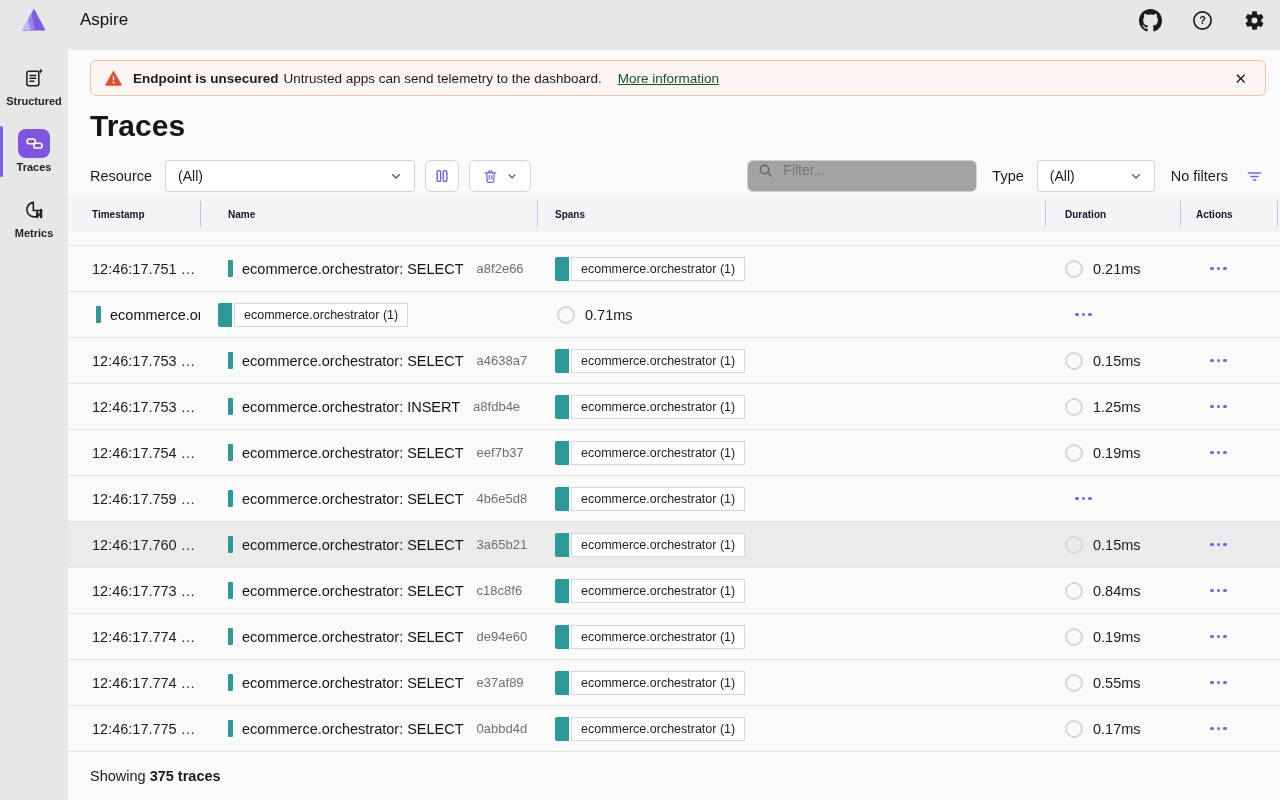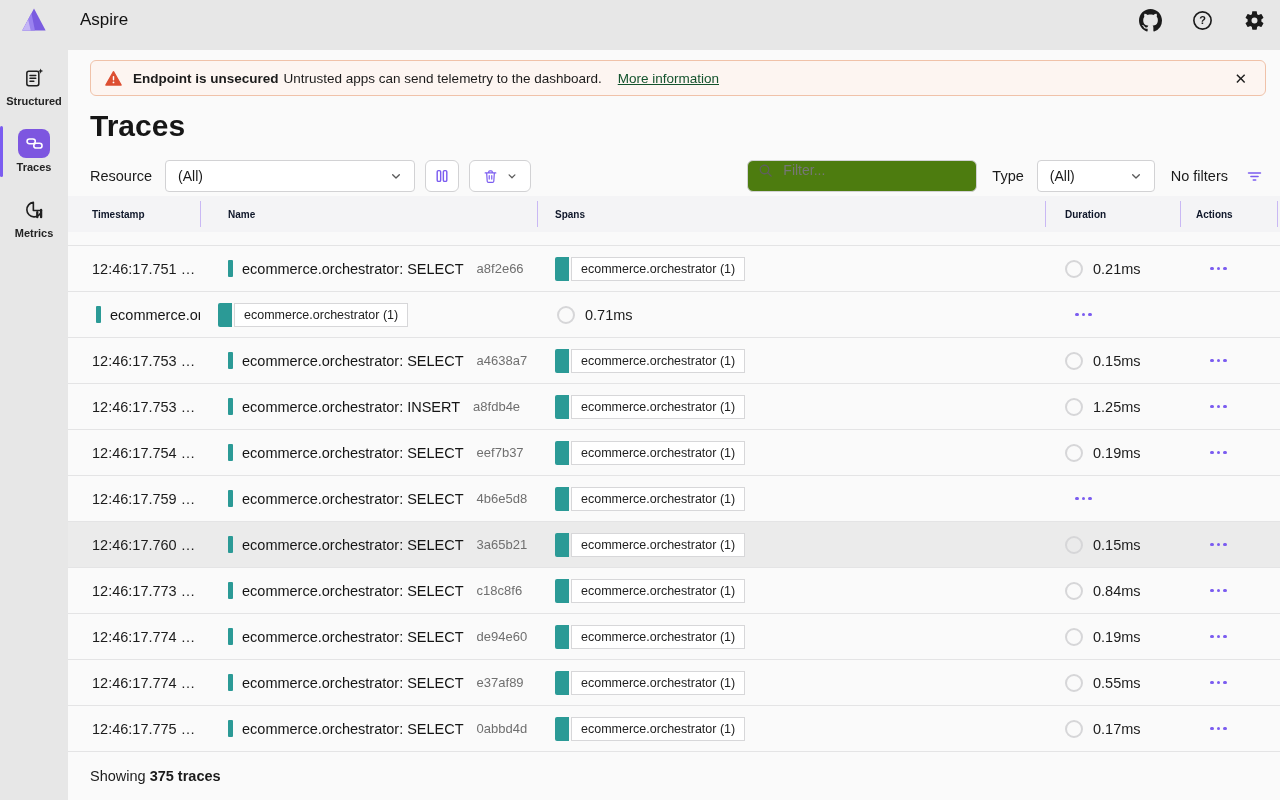--- a/index.html
+++ b/index.html
@@ -46,21 +46,21 @@
   .select { height:32px; background:#fff; border:1px solid #d2d2d4; border-radius:4px;
             display:flex; align-items:center; padding:0 10px 0 12px; font-size:14px; cursor:pointer; }
   .select .sel-value { flex:1; }
   .select-resource { width:250px; }
   .select-type { width:118px; }
   .tb-btn { height:32px; background:#fff; border:1px solid #d2d2d4; border-radius:6px;
             display:flex; align-items:center; justify-content:center; cursor:pointer; }
   .pause-btn { width:34px; margin-left:10px; }
   .split-btn { width:62px; margin-left:10px; gap:6px; }
   .tb-spacer { flex:1; }
-  .search-box { width:230px; height:32px; background:#4d7c0f; border:1px solid #d2d2d4; border-radius:6px;
+  .search-box { width:230px; height:32px; background:#a3a3a3; border:1px solid #d2d2d4; border-radius:6px;
             display:flex; align-items:center; padding:0 8px 12px 9px; }
   .search-box input { border:none; outline:none; background:transparent; margin-left:7px;
             font-family:"Liberation Sans",sans-serif; font-size:14px; width:170px; color:#1b1b1b; }
   .search-box input::placeholder { color:#767676; }
   .type-label { margin-left:15px; }
   .no-filters { margin-left:16px; font-size:14.5px; }
   .filter-icon-btn { margin-left:14px; background:none; border:none; cursor:pointer;
             width:24px; height:24px; display:flex; align-items:center; justify-content:center; padding:0; }
   
   .grid-cols { display:grid; grid-template-columns:132px 337px 508px 135px 100px; }

